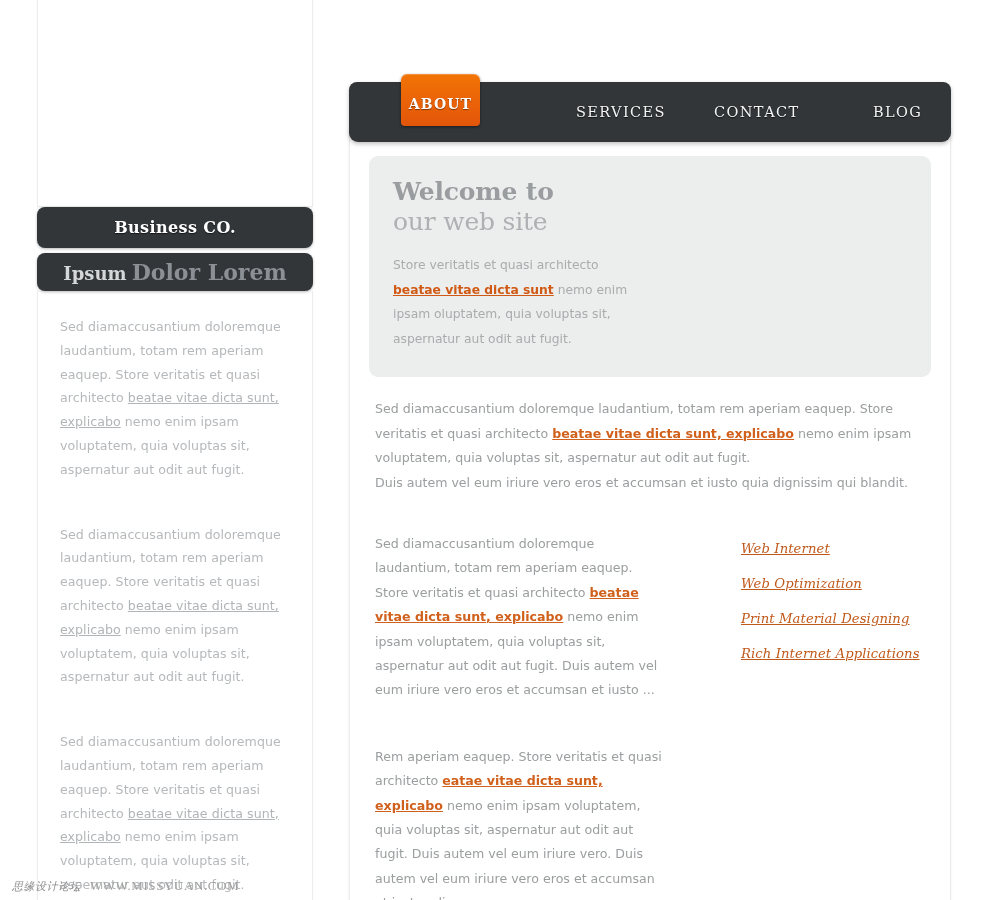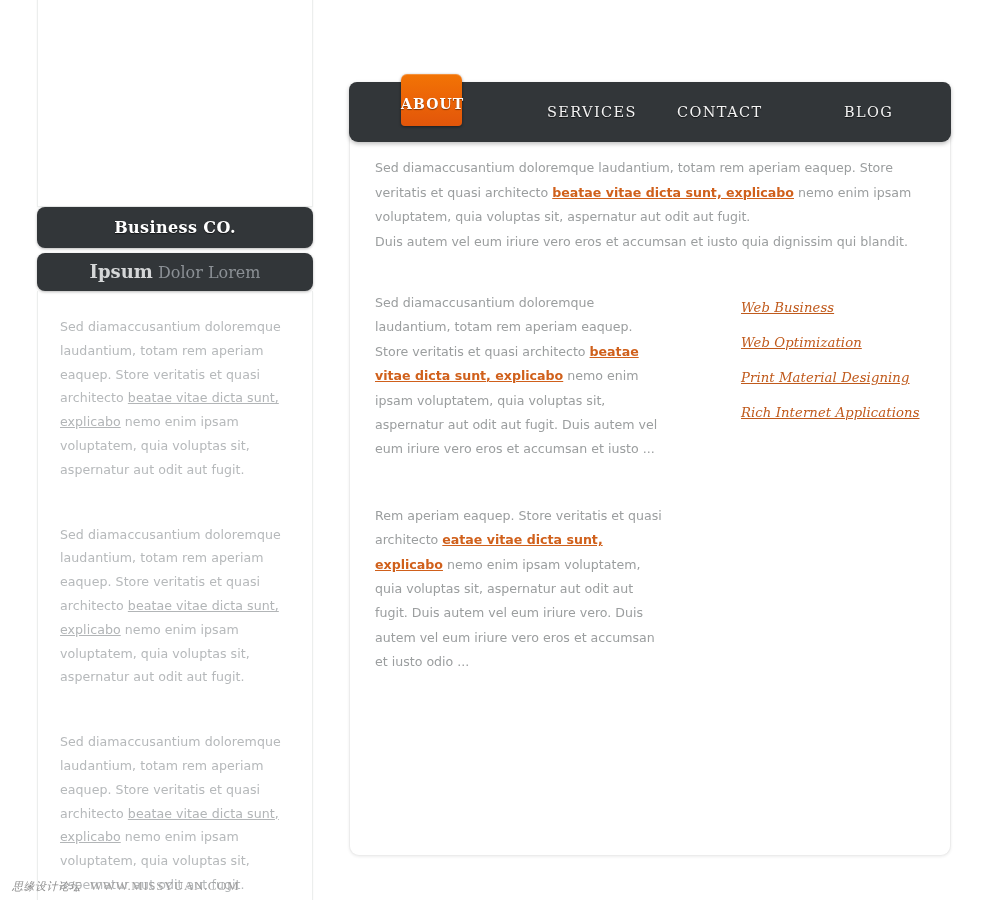--- a/index.html
+++ b/index.html
@@ -68,22 +68,22 @@
     margin-top: 5px;
   }
   .bar-ipsum .t-bold {
     font-family: "DejaVu Serif", serif;
     font-weight: bold;
     font-size: 18px;
     color: #d5d7d8;
   }
   .bar-ipsum .t-light {
     font-family: "DejaVu Serif", serif;
-    font-weight: normal;
-    font-size: 16px;
+    font-weight: bold;
+    font-size: 22px;
     color: #8b9095;
   }
 
   .side-panel-body {
     padding: 24px 20px 22px 22px;
     min-height: 558px;
     border-radius: 0 0 10px 10px;
     border-top: none;
   }
 
@@ -114,44 +114,45 @@
     height: 60px;
     background: #323639;
     border-radius: 8px 8px 9px 9px;
     box-shadow: 0 2px 4px rgba(0,0,0,0.25);
     z-index: 2;
   }
 
   .nav-items {
     position: relative;
     height: 63px;
+    margin-left: 29px;
   }
 
   .nav-link {
     position: absolute;
     top: 0;
     height: 60px;
     line-height: 60px;
     font-family: "DejaVu Serif", serif;
     font-size: 14.5px;
     color: #f4f4f4;
     letter-spacing: 1.4px;
     text-decoration: none;
     text-shadow: 0 1px 1px rgba(0,0,0,0.7);
     white-space: nowrap;
   }
   .nav-link.i1 { left: 198px; }
-  .nav-link.i2 { left: 328px; }
+  .nav-link.i2 { left: 336px; }
   .nav-link.i3 { left: 495px; }
 
   .tab-active {
     position: absolute;
     left: 52px;
     top: -8px;
-    width: 61px;
+    width: 79px;
     height: 52px;
     border-radius: 6px 6px 4px 4px;
     background: linear-gradient(180deg, #f27405 0%, #ec6507 45%, #e2560a 100%);
     box-shadow: 0 1px 3px rgba(0,0,0,0.45), inset 0 1px 0 rgba(255,255,255,0.22);
     z-index: 3;
   }
   .tab-active .lbl {
     display: block;
     width: 100%;
     text-align: center;
@@ -347,36 +348,45 @@
         <a href="#" class="nav-link i2">CONTACT</a>
         <a href="#" class="nav-link i3">BLOG</a>
       </div>
       <div class="tab-active">
         <span class="lbl">ABOUT</span>
       </div>
     </div>
 
     <div class="content-panel">
 
+      <div class="welcome-box">
+        <div class="welcome-title">
+          <span class="l1">Welcome to</span>
+          <span class="l2">our web site</span>
+        </div>
+        <p class="welcome-p">
+          <span>Store veritatis et quasi architecto </span><a href="#">beatae vitae dicta sunt</a><span> nemo enim ipsam oluptatem, quia voluptas sit, aspernatur aut odit aut fugit.</span>
+        </p>
+      </div>
 
       <p class="body-p">
         <span>Sed diamaccusantium doloremque laudantium, totam rem aperiam eaquep. Store veritatis et quasi architecto </span><a href="#">beatae vitae dicta sunt, explicabo</a><span> nemo enim ipsam voluptatem, quia voluptas sit, aspernatur aut odit aut fugit.</span>
       </p>
 
       <p class="body-p second">Duis autem vel eum iriure vero eros et accumsan et iusto quia dignissim qui blandit.</p>
 
       <div class="cols">
         <div class="col-left">
           <p class="col-p">
             <span>Sed diamaccusantium doloremque laudantium, totam rem aperiam eaquep. Store veritatis et quasi architecto </span><a href="#">beatae vitae dicta sunt, explicabo</a><span> nemo enim ipsam voluptatem, quia voluptas sit, aspernatur aut odit aut fugit. Duis autem vel eum iriure vero eros et accumsan et iusto ...</span>
           </p>
         </div>
         <div class="col-right">
           <ul class="services-list">
-            <li><a href="#">Web Business</a></li>
+            <li><a href="#">Web Internet</a></li>
             <li><a href="#">Web Optimization</a></li>
             <li><a href="#">Print Material Designing</a></li>
             <li><a href="#">Rich Internet Applications</a></li>
           </ul>
         </div>
       </div>
 
       <div class="cols block-2">
         <div class="col-left">
           <p class="col-p">

